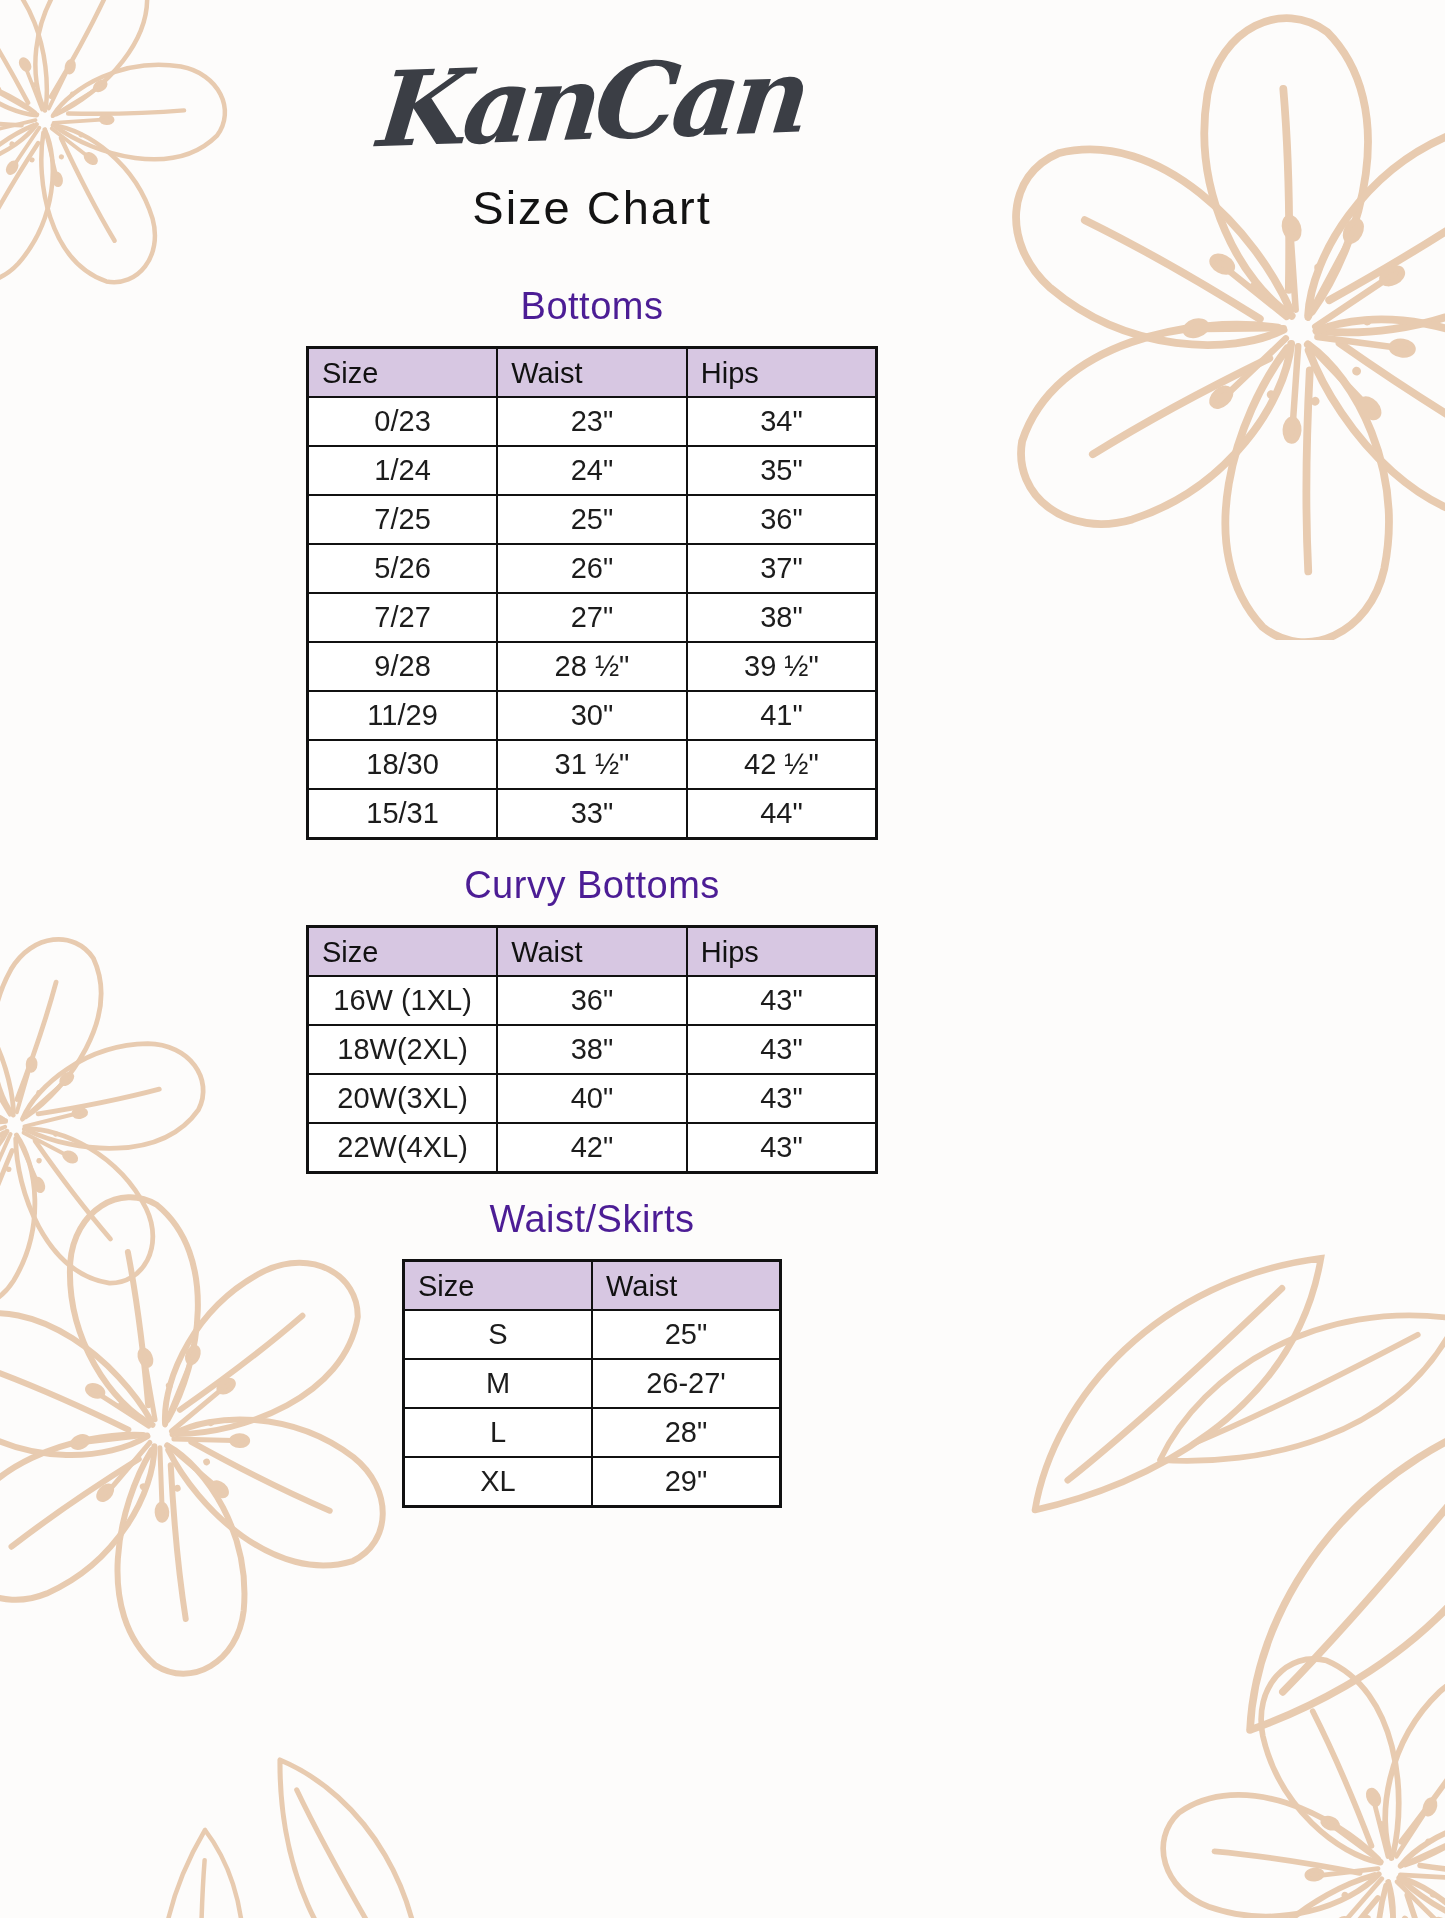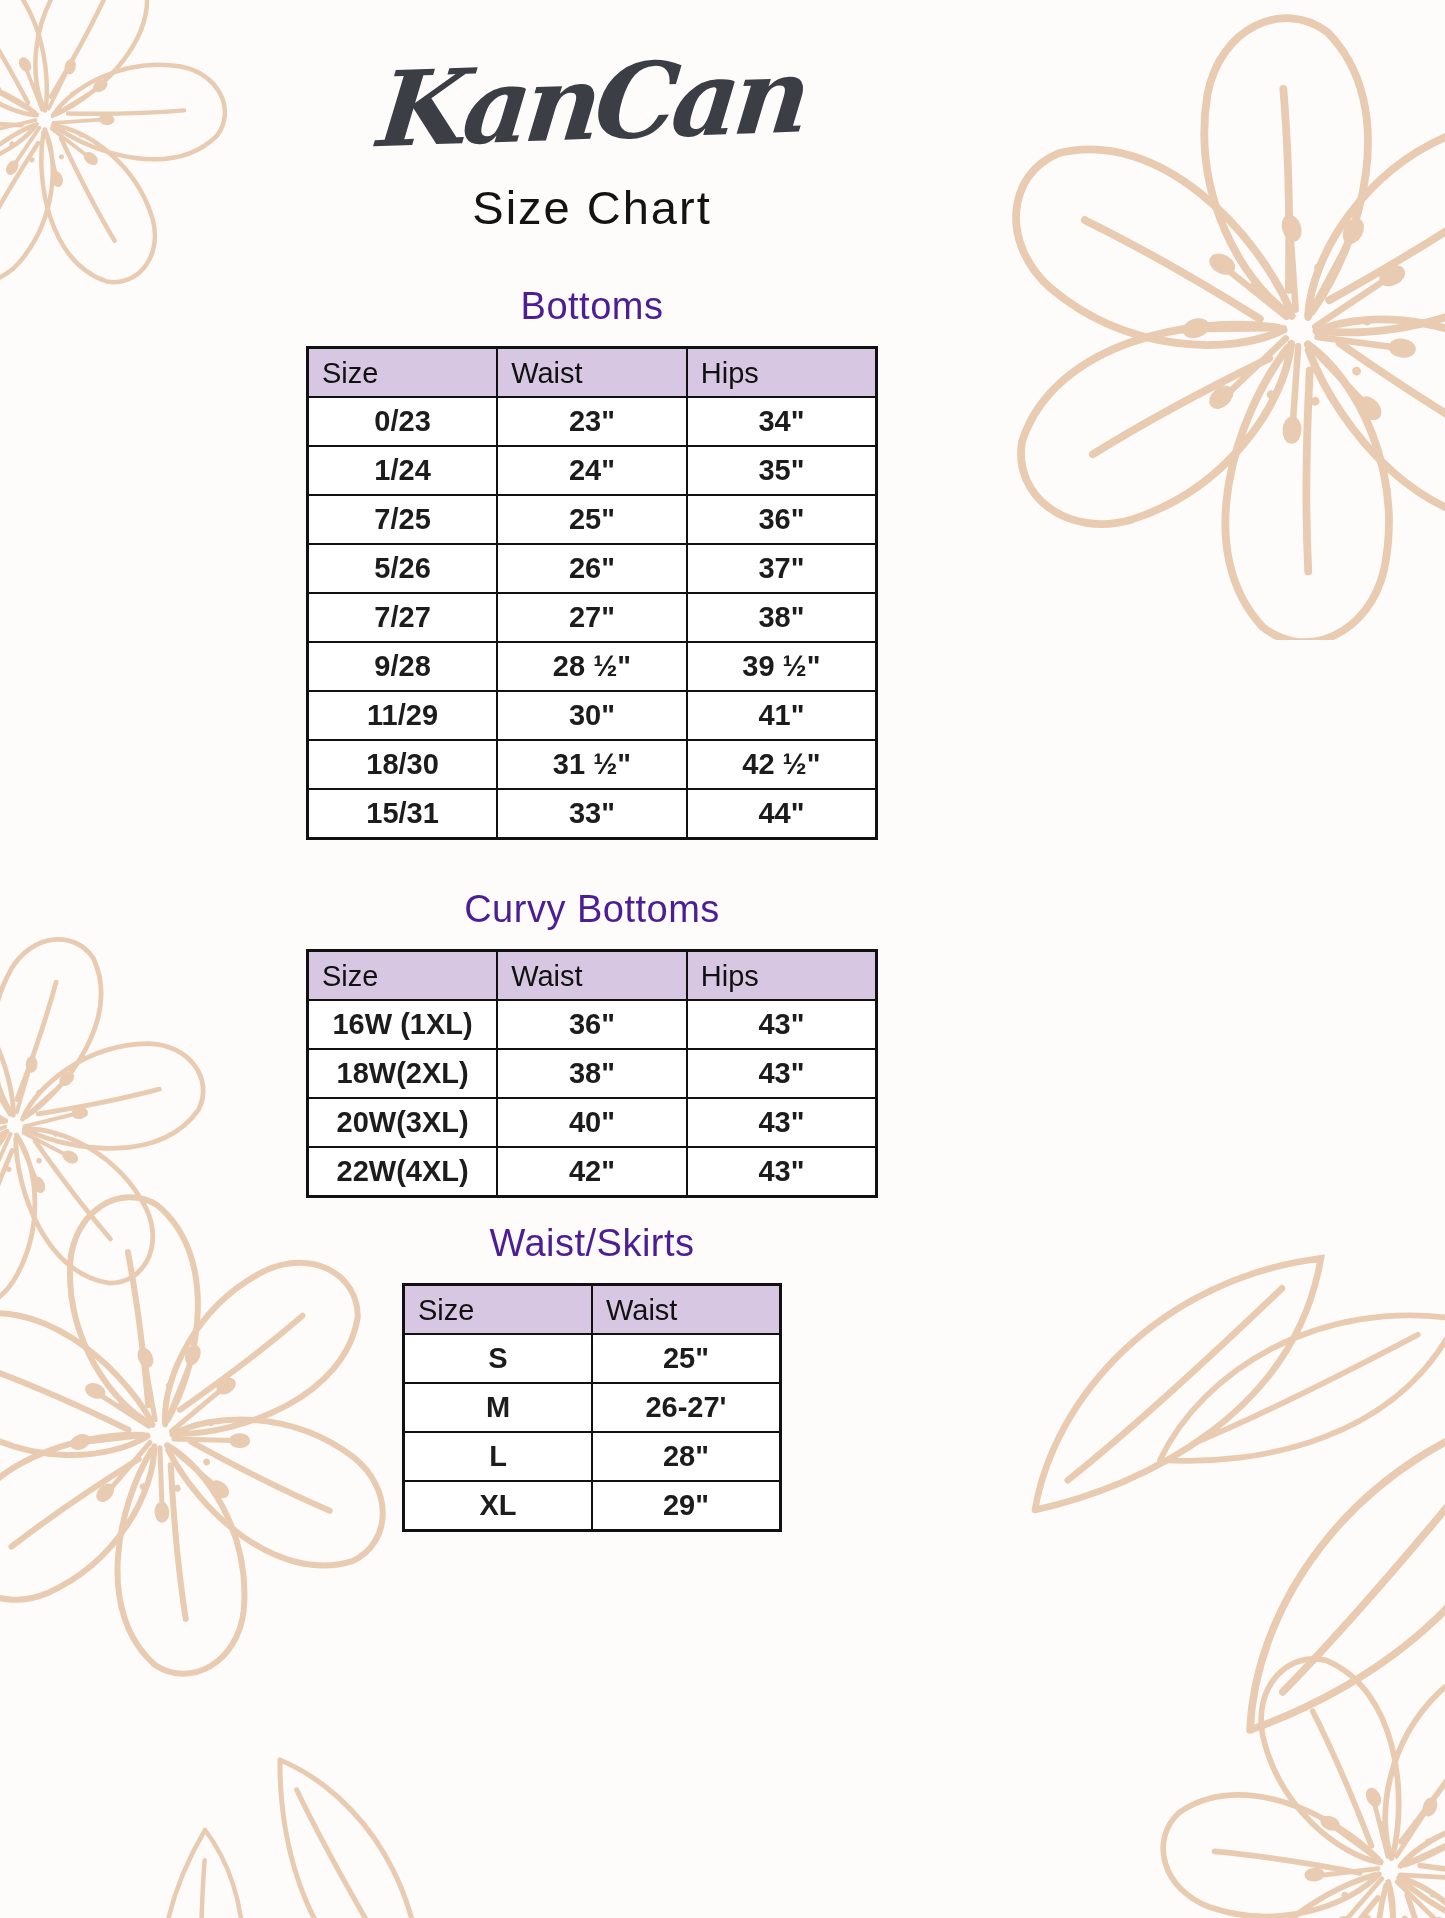--- a/index.html
+++ b/index.html
@@ -37,21 +37,21 @@
     margin:2px 0 0 0;
   }
   .section-heading{
     font-size:38px;
     font-weight:400;
     letter-spacing:.5px;
     color:#4c1d95;
     margin:0;
   }
   .heading-bottoms{margin-top:50px;}
-  .heading-curvy{margin-top:48px;}
+  .heading-curvy{margin-top:24px;}
   .heading-shorts{margin-top:24px;}
   table.size-table{
     border-collapse:collapse;
     table-layout:fixed;
     width:100%;
     margin:18px auto 0 auto;
     border:3px solid #111;
     background:#fff;
   }
   table.size-table th,
@@ -66,21 +66,21 @@
     background:#d7c7e2;
     text-align:left;
     padding:2px 0 0 13px;
     font-size:29px;
     font-weight:400;
     color:#111;
   }
   table.size-table td{
     text-align:center;
     font-size:29px;
-    font-weight:700;
+    font-weight:400;
     color:#1c1c1c;
   }
   table.shorts{width:380px;}
 </style>
 </head>
 <body>
 
 <div class="page">
 
   <svg class="deco" style="left:-50px;top:-30px" width="400" height="360">

